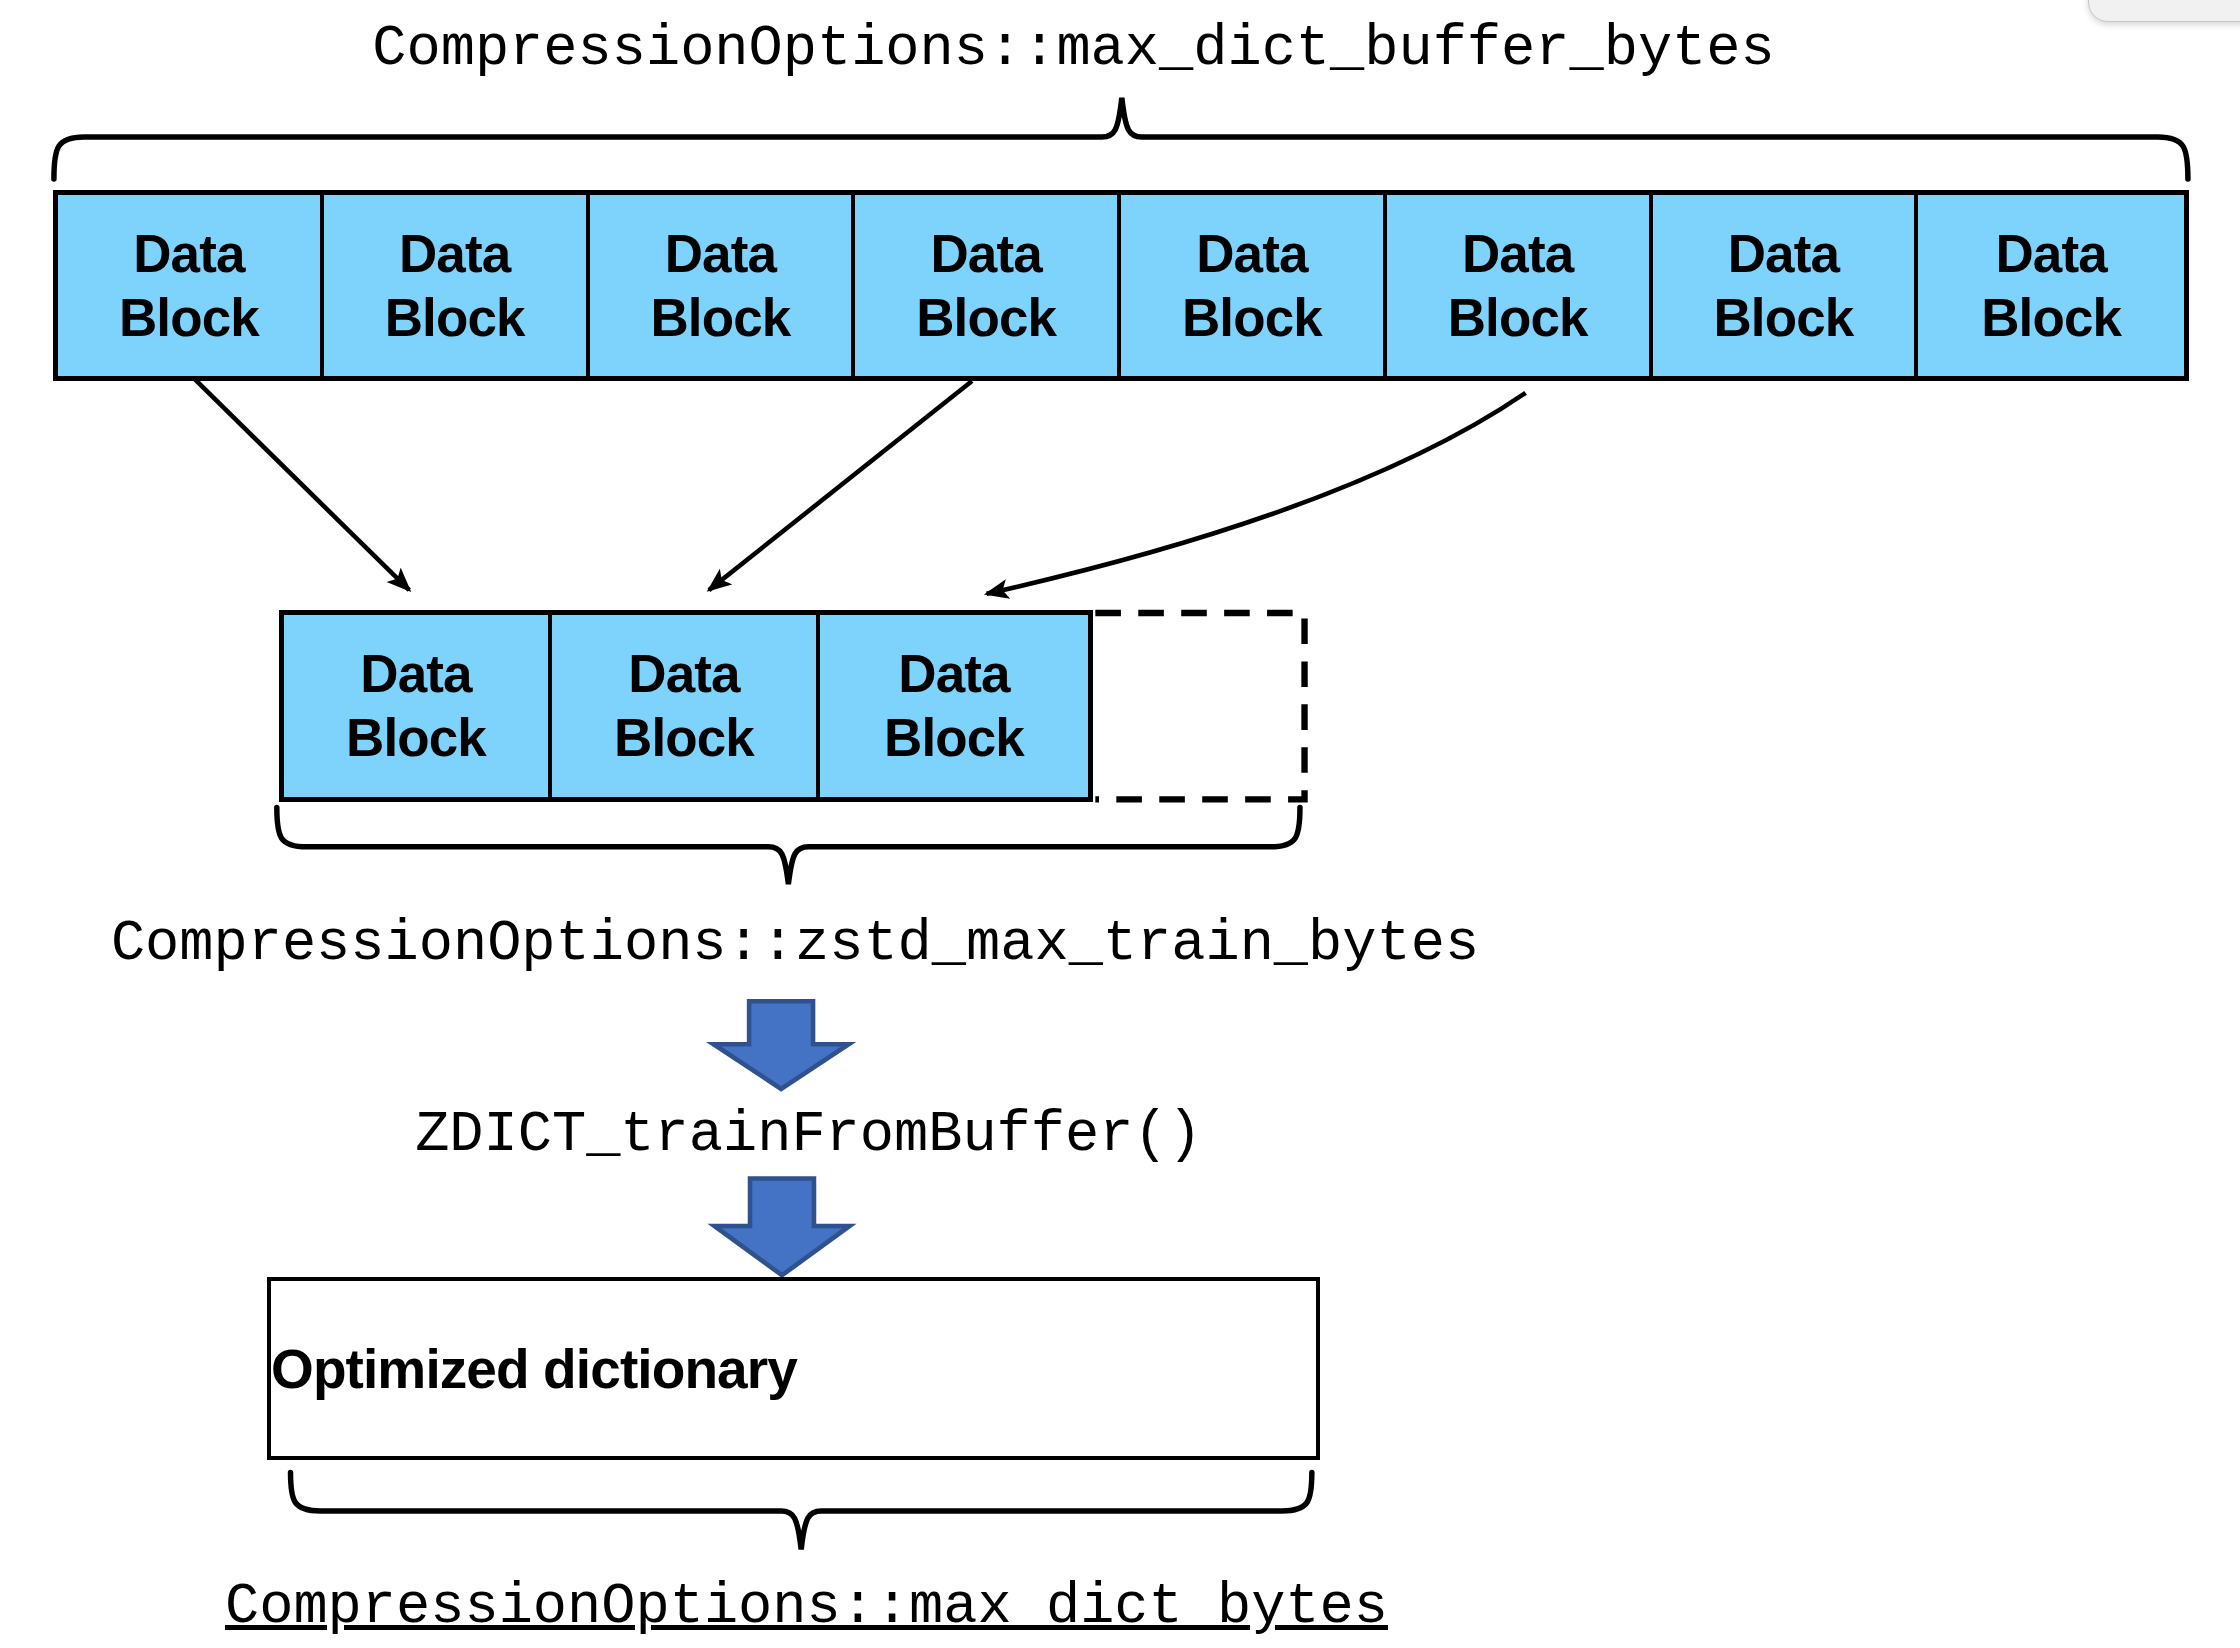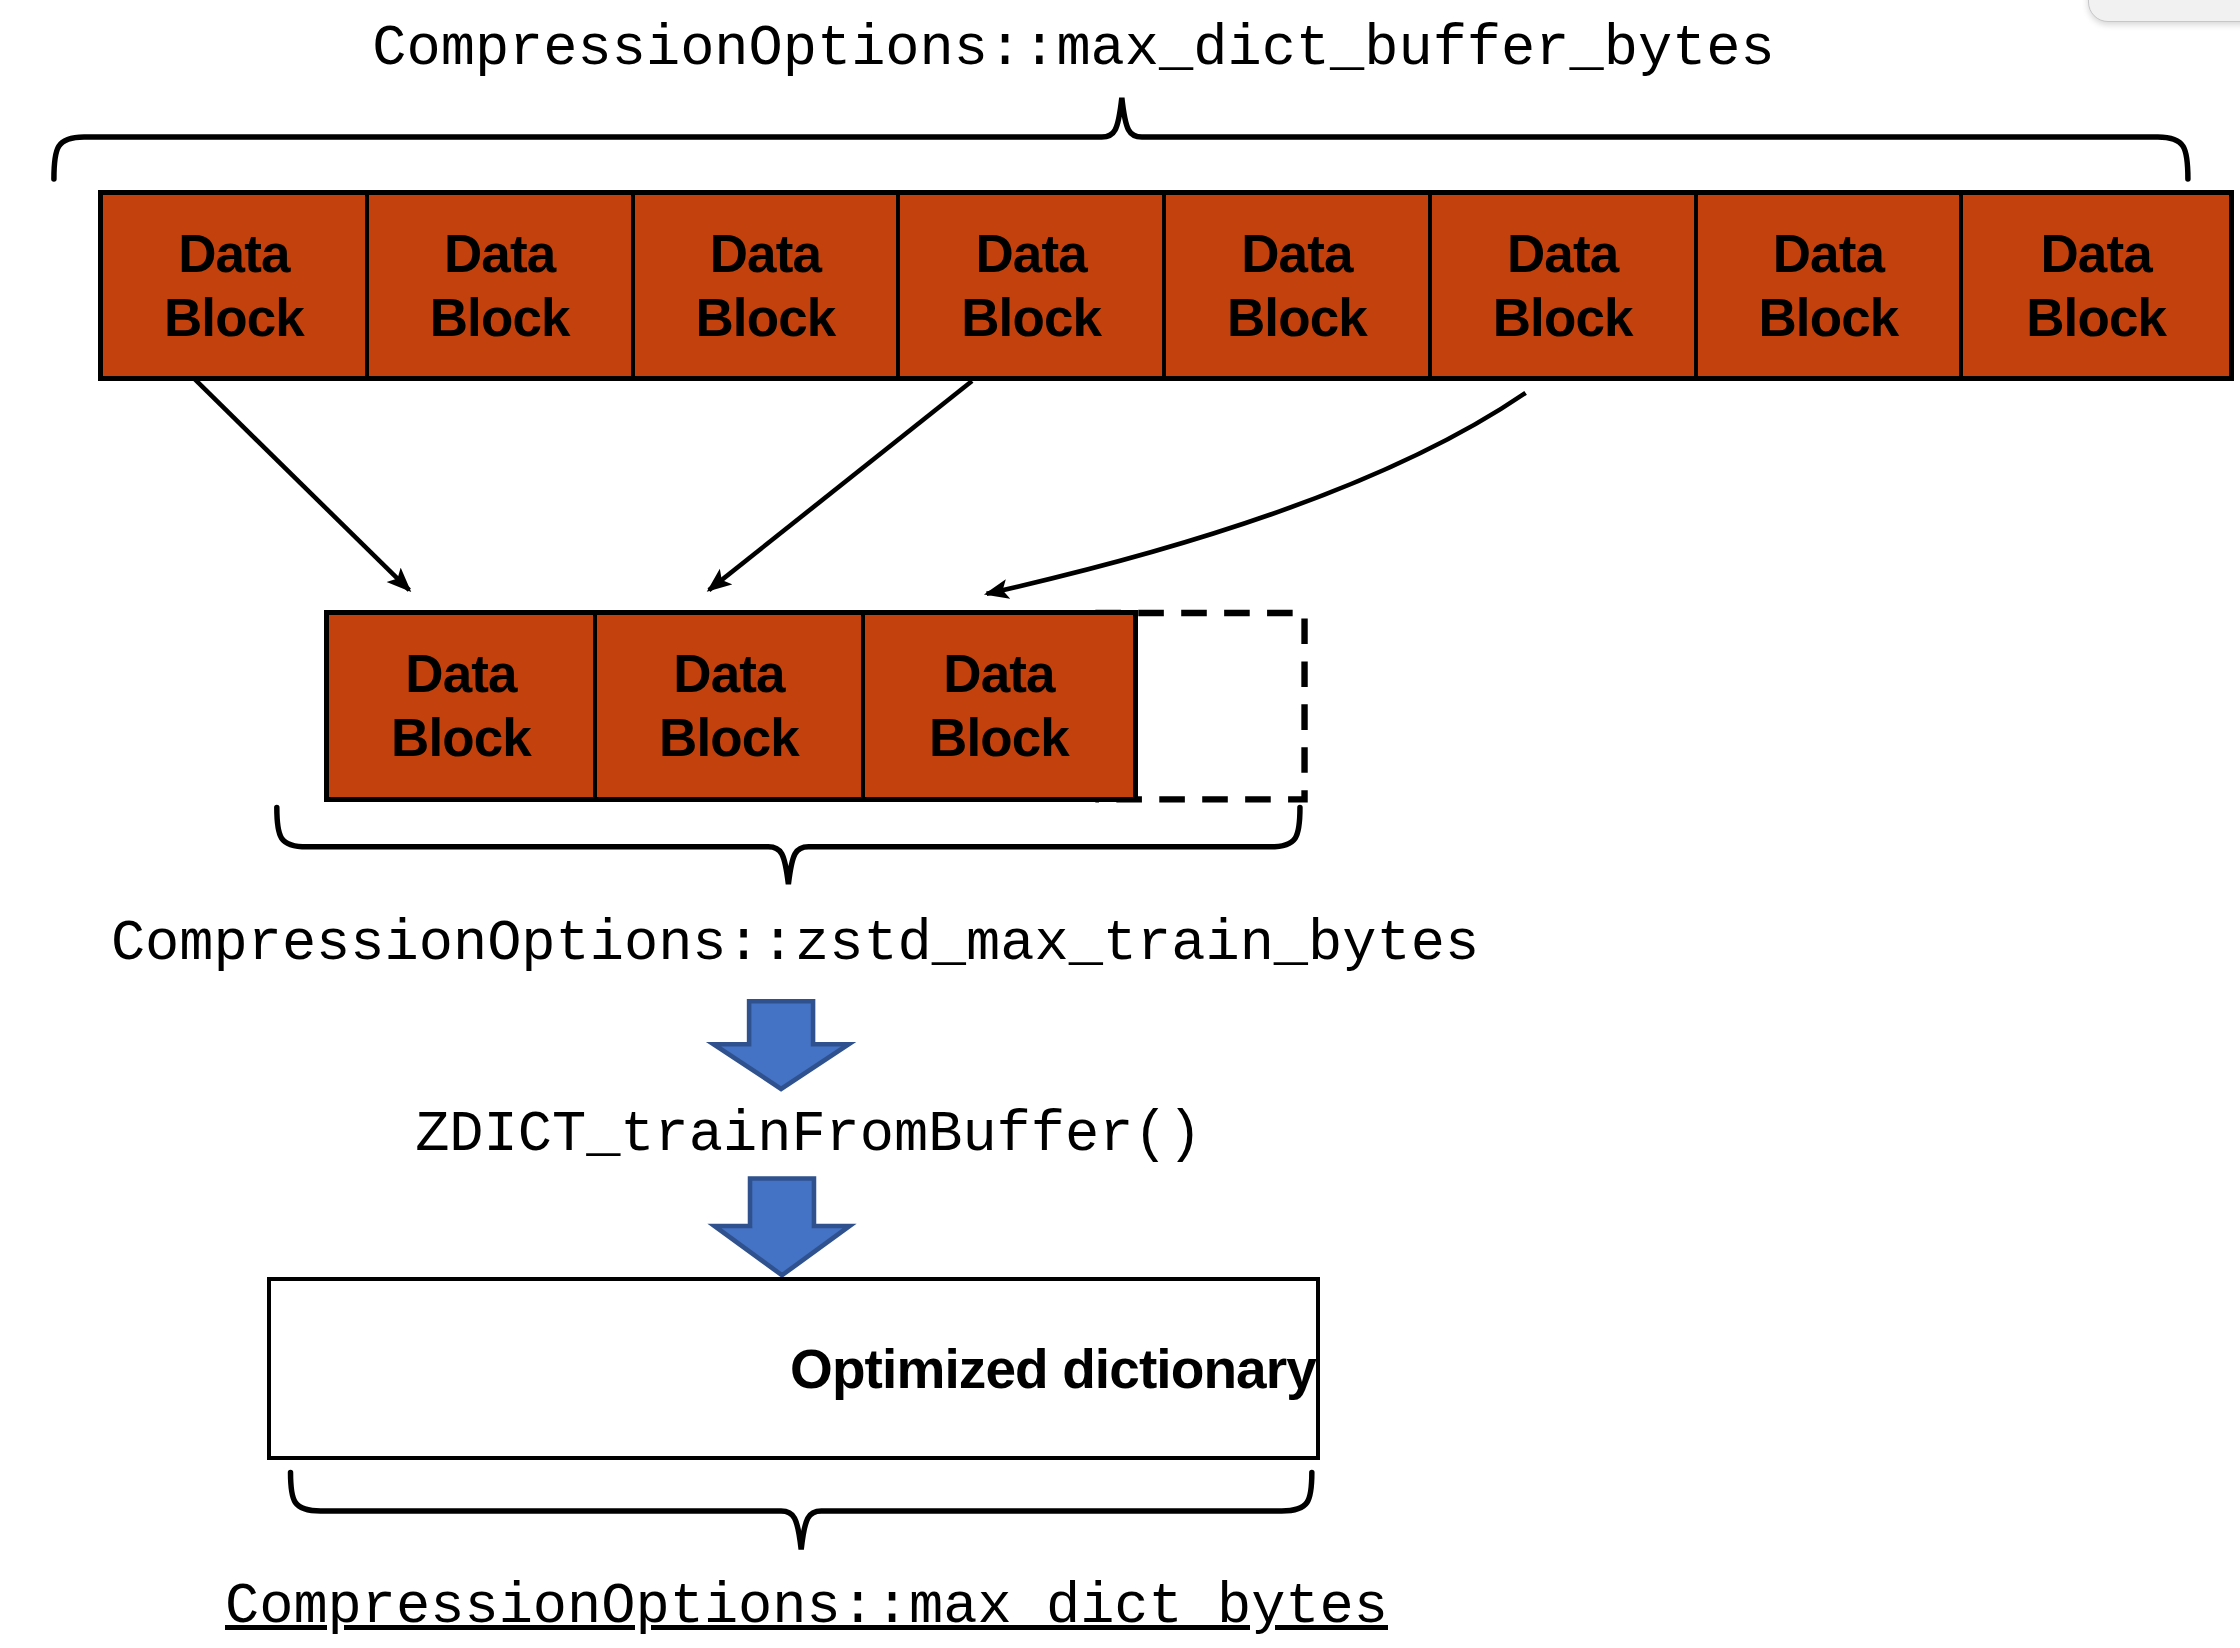--- a/index.html
+++ b/index.html
@@ -7,30 +7,30 @@
           font-family:"Liberation Sans",sans-serif;color:#000;overflow:hidden;}
   .notch{position:absolute;left:2088px;top:-14.6px;width:201px;height:35px;
          background:#f1f1f2;border:1.8px solid #c7c7ca;border-bottom-left-radius:20px;
          box-shadow:0 2.7px 6.4px rgba(0,0,0,.16);}
   .mono-label{position:absolute;font-family:"Liberation Mono","DejaVu Sans Mono",monospace;
               font-size:57px;line-height:69px;white-space:nowrap;text-align:center;color:#000;}
   .lbl-top{left:0;top:14.6px;width:2147px;font-family:Liberation Mono, monospace;}
   .lbl-train{left:0;top:910px;width:1590px;}
   .lbl-fn{left:0;top:1101px;width:1617px;}
   .lbl-bottom{left:5px;top:1573px;width:1603px;text-decoration:underline;}
-  .row{position:absolute;display:grid;box-sizing:border-box;border:5.5px solid #000;background:#c2410c;margin-left:45px;}
+  .row{position:absolute;display:grid;box-sizing:border-box;border:5.5px solid #000;background:#7dd3fc;}
   .row1{left:53px;top:190px;width:2136px;height:191px;grid-template-columns:repeat(8,1fr);}
   .row2{left:279px;top:610px;width:814px;height:192px;grid-template-columns:repeat(3,1fr);}
   .cell{display:flex;flex-direction:column;align-items:center;justify-content:center;
         border-right:4.6px solid #000;font-weight:700;font-size:53px;line-height:64px;
         letter-spacing:-0.9px;text-align:center;}
   .cell:last-child{border-right:none;}
   .optbox{position:absolute;left:267px;top:1277px;width:1053px;height:183px;
           box-sizing:border-box;border:4.6px solid #000;background:#fff;
-          display:flex;align-items:center;justify-content:flex-end;
+          display:flex;align-items:center;justify-content:flex-start;
           font-weight:700;font-size:55px;letter-spacing:-0.9px;}
   svg.overlay{position:absolute;left:0;top:0;}
 </style>
 </head>
 <body>
 
 <div class="canvas">
 
   <div class="notch"></div>
 

